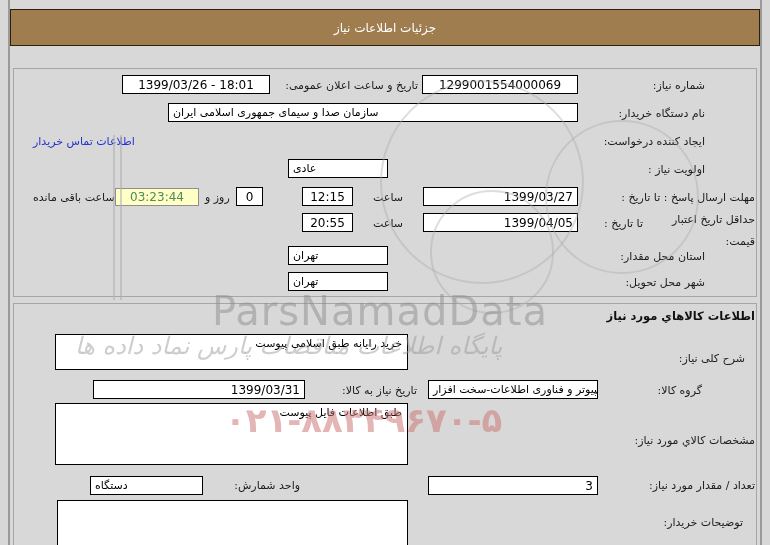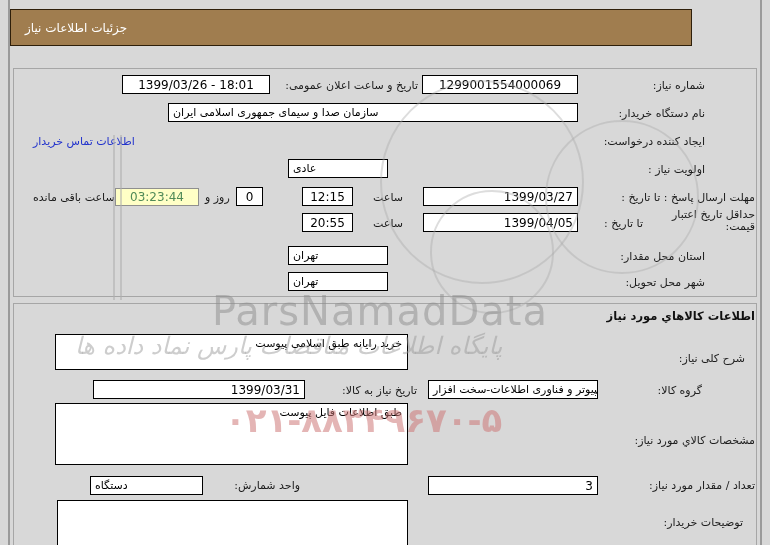--- a/index.html
+++ b/index.html
@@ -1,24 +1,24 @@
 <!DOCTYPE html>
 <html lang="fa" dir="rtl"><head>
 <meta charset="utf-8">
 <style>
   html,body{margin:0;padding:0;}
   body{font-family:"DejaVu Sans","Liberation Sans",sans-serif;}
   .screen{position:relative;width:770px;height:545px;background:#d8d8d8;overflow:hidden;direction:rtl;}
   .vedge{position:absolute;top:0;bottom:0;width:2px;background:#9a9a9a;}
-  .titlebar{position:absolute;left:10px;top:9px;width:682px;height:37px;box-sizing:border-box;
+  .titlebar{position:absolute;left:10px;top:9px;width:750px;height:37px;box-sizing:border-box;
     background:#a07d4f;border:1px solid #2e1f0a;color:#fff;font-size:12px;
-    display:flex;align-items:center;justify-content:flex-end;padding:0 14px;}
+    display:flex;align-items:center;justify-content:center;padding:0 14px;}
   .groupbox{position:absolute;border:1px solid #a6a6a6;box-sizing:border-box;}
   .lbl{position:absolute;font-size:11px;color:#1c1c1c;white-space:nowrap;z-index:2;}
-  .lbl.wrap{white-space:normal;text-align:right;line-height:12px;}
+  .lbl.wrap{white-space:normal;text-align:right;line-height:22px;}
   .box{position:absolute;background:#fff;border:1px solid #000;box-sizing:border-box;height:19px;
     font-size:12px;color:#000;display:flex;align-items:center;justify-content:flex-end;
     padding:0 4px;overflow:hidden;white-space:nowrap;z-index:2;}
   .box.center{justify-content:center;}
   .box.ltr{direction:ltr;}
   .area{position:absolute;background:#fff;border:1px solid #000;box-sizing:border-box;
     font-size:11px;color:#000;padding:2px 5px;text-align:right;overflow:hidden;z-index:2;}
   .link{position:absolute;color:#2233cc;font-size:11px;white-space:nowrap;cursor:pointer;z-index:2;}
   .remainbox{position:absolute;background:#ffffc6;border:1px solid #8f8f8f;box-sizing:border-box;height:18px;
     font-size:12px;color:#4f8a57;display:flex;align-items:center;justify-content:center;z-index:2;}

